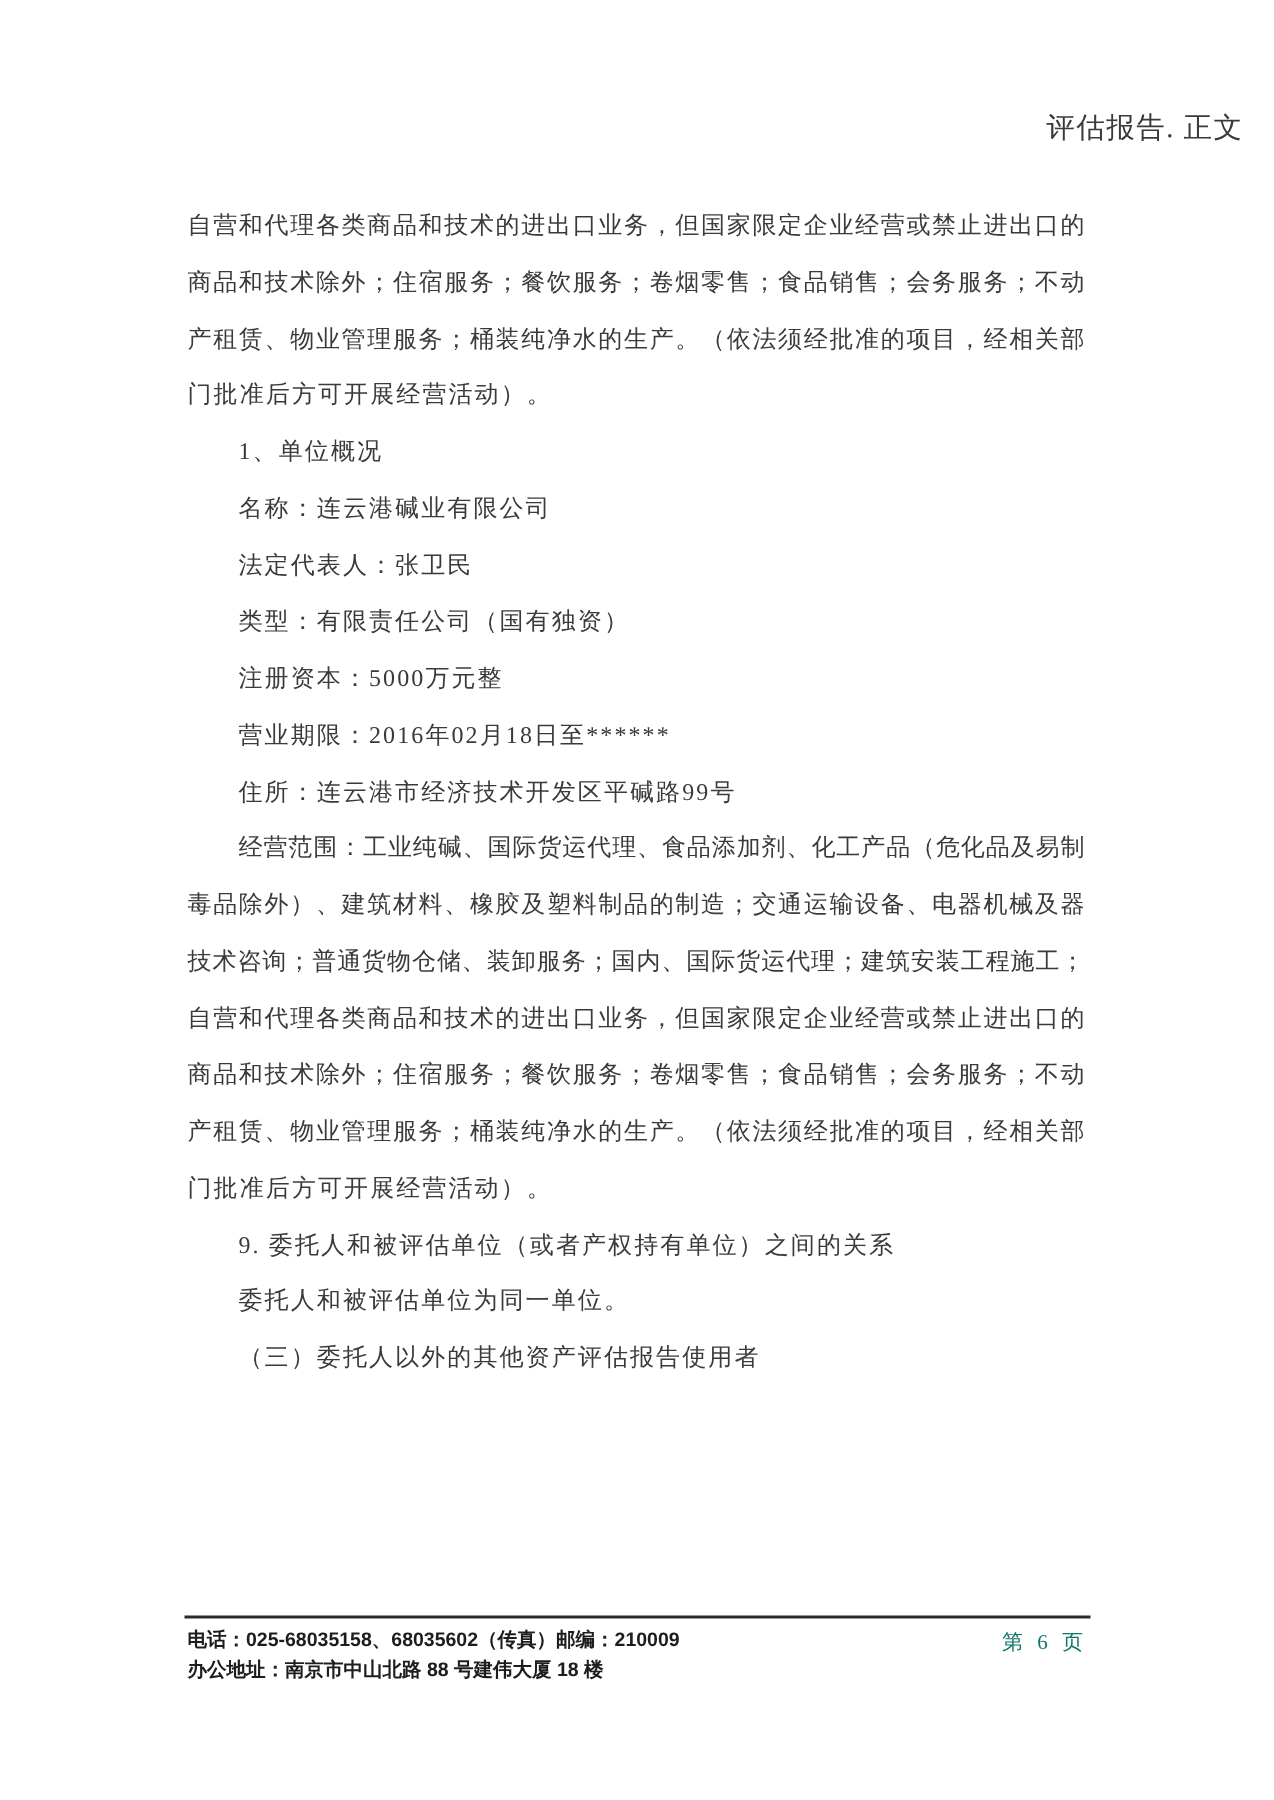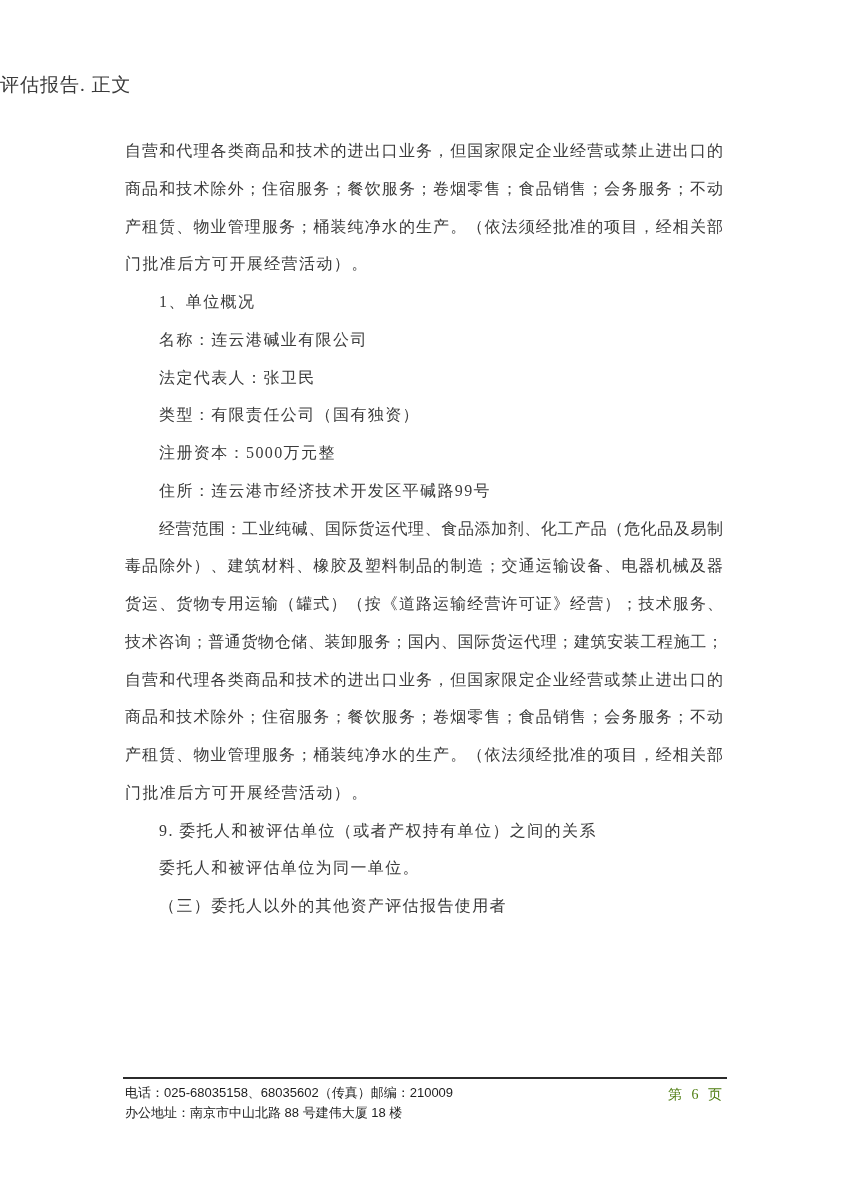--- a/index.html
+++ b/index.html
@@ -14,21 +14,21 @@
     background: var(--page-bg, #ffffff);
     overflow: hidden;
     font-family: "Liberation Serif", "DejaVu Serif", serif;
   }
   .doc-title {
     position: absolute;
     top: 72px;
     left: 0;
     width: 829px;
     margin: 0;
-    text-align: left;
+    text-align: right;
     font-size: 19px;
     font-weight: normal;
     letter-spacing: 1px;
     color: var(--text-color, #3a3a3a);
   }
   .body-text {
     position: absolute;
     top: 132px;
     left: 125px;
     width: 598px;
@@ -58,55 +58,55 @@
     width: 604px;
     height: 2px;
     background: var(--rule-color, #2b2b2b);
   }
   .footer-block {
     position: absolute;
     top: 1083px;
     left: 125px;
     width: 480px;
     font-family: "Liberation Sans", "DejaVu Sans", sans-serif;
-    font-weight: normal;
+    font-weight: bold;
     font-size: 13px;
     line-height: 20px;
     color: var(--footer-color, #1d1d1d);
   }
   .page-number {
     position: absolute;
     top: 1086px;
     right: 124px;
     font-size: 14px;
     letter-spacing: 3px;
-    color: #4d7c0f;
+    color: #0f766e;
   }
 </style>
 </head>
 <body>
 
 <div class="page">
 
   <h1 class="doc-title">评估报告. 正文</h1>
 
   <div class="body-text">
       <div class="line justify">自营和代理各类商品和技术的进出口业务，但国家限定企业经营或禁止进出口的</div>
       <div class="line justify">商品和技术除外；住宿服务；餐饮服务；卷烟零售；食品销售；会务服务；不动</div>
       <div class="line justify">产租赁、物业管理服务；桶装纯净水的生产。（依法须经批准的项目，经相关部</div>
       <div class="line">门批准后方可开展经营活动）。</div>
       <div class="line indent">1、单位概况</div>
       <div class="line indent">名称：连云港碱业有限公司</div>
       <div class="line indent">法定代表人：张卫民</div>
       <div class="line indent">类型：有限责任公司（国有独资）</div>
       <div class="line indent">注册资本：5000万元整</div>
+      <div class="line indent">营业期限：2016年02月18日至******</div>
       <div class="line indent">住所：连云港市经济技术开发区平碱路99号</div>
       <div class="line indent justify">经营范围：工业纯碱、国际货运代理、食品添加剂、化工产品（危化品及易制</div>
       <div class="line justify">毒品除外）、建筑材料、橡胶及塑料制品的制造；交通运输设备、电器机械及器</div>
-      <div class="line justify">货运、货物专用运输（罐式）（按《道路运输经营许可证》经营）；技术服务、</div>
       <div class="line justify">技术咨询；普通货物仓储、装卸服务；国内、国际货运代理；建筑安装工程施工；</div>
       <div class="line justify">自营和代理各类商品和技术的进出口业务，但国家限定企业经营或禁止进出口的</div>
       <div class="line justify">商品和技术除外；住宿服务；餐饮服务；卷烟零售；食品销售；会务服务；不动</div>
       <div class="line justify">产租赁、物业管理服务；桶装纯净水的生产。（依法须经批准的项目，经相关部</div>
       <div class="line">门批准后方可开展经营活动）。</div>
       <div class="line indent">9. 委托人和被评估单位（或者产权持有单位）之间的关系</div>
       <div class="line indent">委托人和被评估单位为同一单位。</div>
       <div class="line indent">（三）委托人以外的其他资产评估报告使用者</div>
     </div>
 

